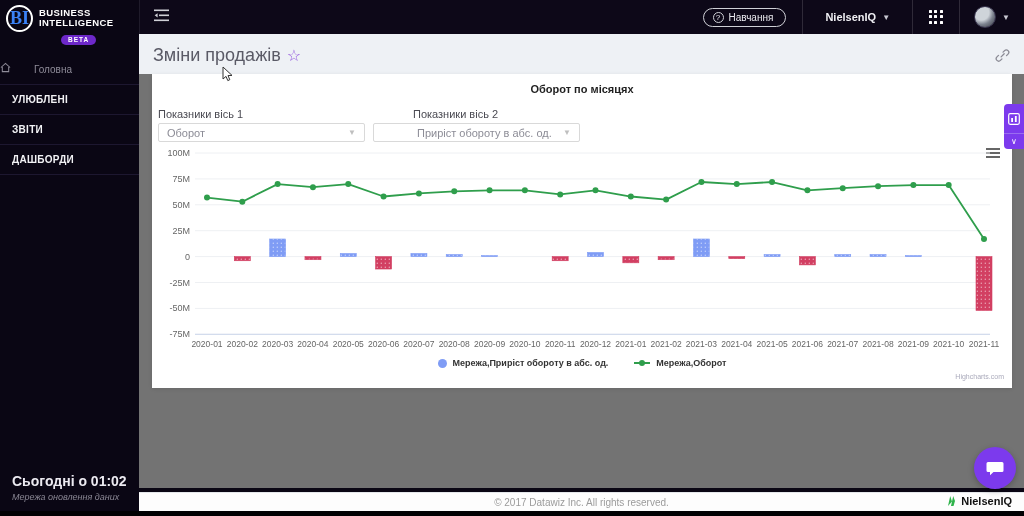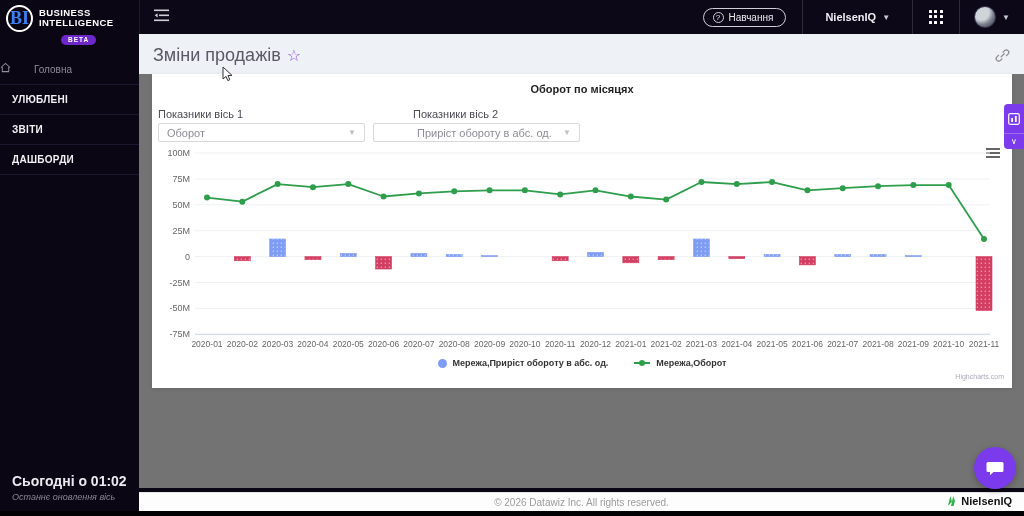--- a/index.html
+++ b/index.html
@@ -93,21 +93,21 @@
           <path d="M1 6 L6 1.5 L11 6 M2.5 5.5 V10.5 H9.5 V5.5" fill="none" stroke="#8f8c99" stroke-width="1.1"></path>
         </svg>
     </span>
     <span>Головна</span>
   </div>
   <div class="side-sec">УЛЮБЛЕНІ</div>
   <div class="side-sec">ЗВІТИ</div>
   <div class="side-sec">ДАШБОРДИ</div>
   <div class="side-footer">
     <div class="sf1">Сьогодні о 01:02</div>
-    <div class="sf2">Останнє оновлення вісь</div>
+    <div class="sf2">Мережа оновлення даних</div>
   </div>
 </div>
 
 <div id="topbar" class="abs">
   <span class="fold-icon">
     <svg width="15" height="13" viewBox="0 0 15 13">
         <g fill="#cfd0d6">
           <rect x="0" y="0.5" width="15" height="1.6"></rect>
           <rect x="5" y="5.5" width="10" height="1.6"></rect>
           <rect x="0" y="10.5" width="15" height="1.6"></rect>
@@ -305,21 +305,21 @@
         <rect x="3.2" y="5" width="1.8" height="4" fill="#fff"></rect>
         <rect x="6.9" y="3" width="1.8" height="6" fill="#fff"></rect>
       </svg>
   </div>
   <div class="pa-btn pa-bot">
       <span>∨</span>
     </div>
 </div>
 
 <div id="footer" class="abs">
-  <div class="copy">© 2026 Datawiz Inc. All rights reserved.</div>
+  <div class="copy">© 2017 Datawiz Inc. All rights reserved.</div>
   <div class="niq">
     <svg width="14" height="14" viewBox="0 0 14 14">
         <path d="M3 12 L5.2 2 L7 7.5 Z" fill="#2fb34b"></path>
         <path d="M6 12 L8.2 2 L10 7 L8.5 12 Z" fill="#2fb34b"></path>
       </svg>
     <span class="niq-txt">NielsenIQ</span>
   </div>
 </div>
 <div id="bottom-strip" class="abs"></div>
 

